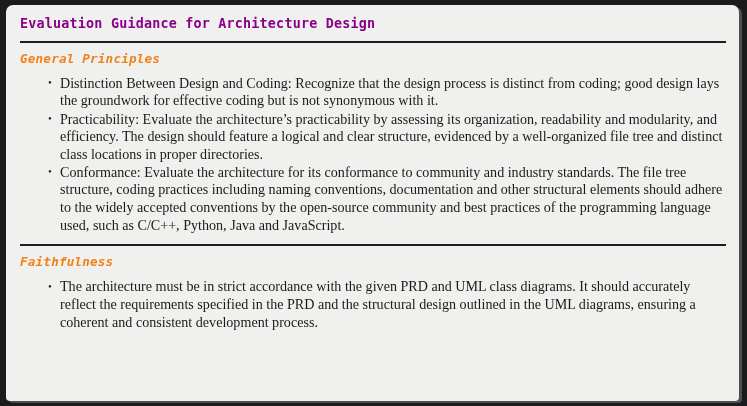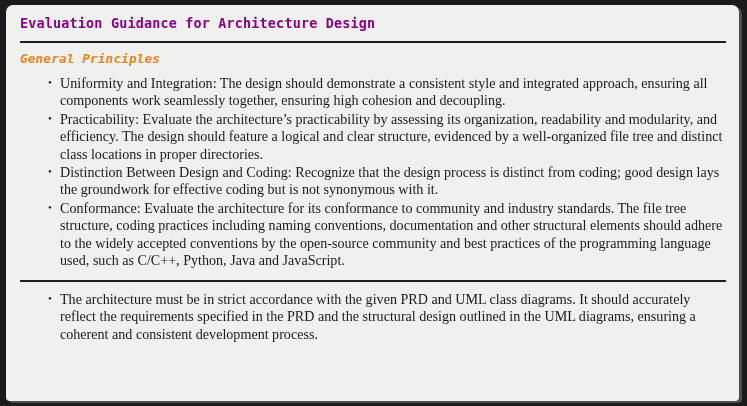--- a/index.html
+++ b/index.html
@@ -108,28 +108,28 @@
 
 <div class="page-frame">
   <div class="card">
 
     <h1 class="doc-title">Evaluation Guidance for Architecture Design</h1>
 
     <div class="section-block">
       <hr class="rule">
       <h2 class="section-heading">General Principles</h2>
       <ul class="bullets">
-        <li>Uniformity and Integration: The design should demonstrate a consistent style and integrated approach, ensuring all components work seamlessly together, ensuring high cohesion and decoupling.</li>
+        <li>Distinction Between Design and Coding: Recognize that the design process is distinct from coding; good design lays the groundwork for effective coding but is not synonymous with it.</li>
         <li>Practicability: Evaluate the architecture’s practicability by assessing its organization, readability and modularity, and efficiency. The design should feature a logical and clear structure, evidenced by a well-organized file tree and distinct class locations in proper directories.</li>
-        <li>Distinction Between Design and Coding: Recognize that the design process is distinct from coding; good design lays the groundwork for effective coding but is not synonymous with it.</li>
         <li>Conformance: Evaluate the architecture for its conformance to community and industry standards. The file tree structure, coding practices including naming conventions, documentation and other structural elements should adhere to the widely accepted conventions by the open-source community and best practices of the programming language used, such as C/C++, Python, Java and JavaScript.</li>
       </ul>
     </div>
 
     <div class="section-block section-block-faith">
       <hr class="rule">
+      <h2 class="section-heading">Faithfulness</h2>
       <ul class="bullets">
         <li>The architecture must be in strict accordance with the given PRD and UML class diagrams. It should accurately reflect the requirements specified in the PRD and the structural design outlined in the UML diagrams, ensuring a coherent and consistent development process.</li>
       </ul>
     </div>
 
   </div>
 </div>
 
 </body></html>

